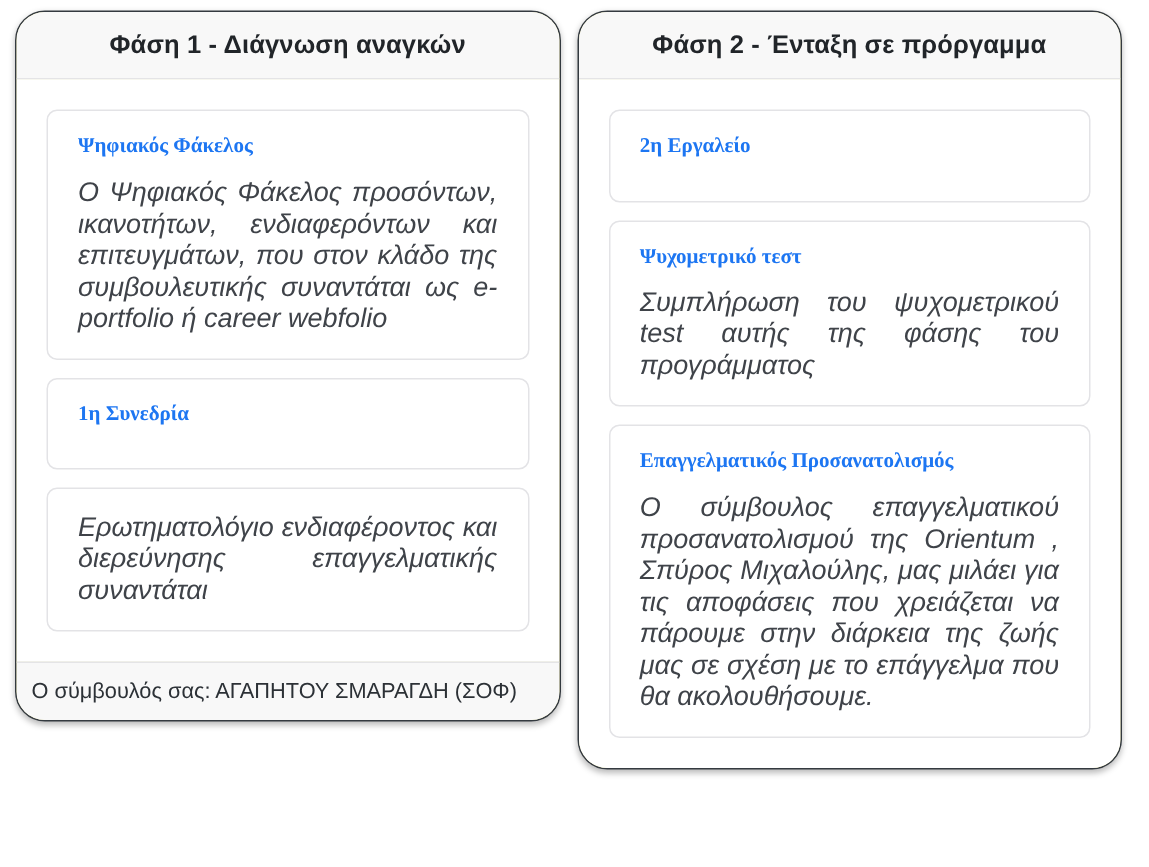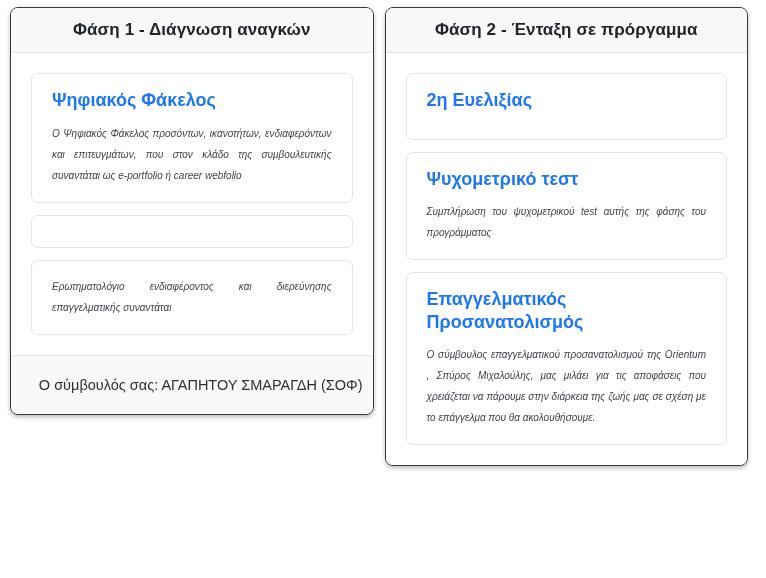--- a/index.html
+++ b/index.html
@@ -13,21 +13,21 @@
   .page {
     display: grid;
     grid-template-columns: 1fr 1fr;
     gap: 11px;
     align-items: start;
     padding: 7px 18px 0 10px;
   }
   .panel {
     background: #fef9c3;
     border: 1px solid var(--color-panel_border, #343a40);
-    border-radius: 8px;
+    border-radius: 20px;
     box-shadow: 0 2px 4px rgba(0,0,0,0.28);
     overflow: hidden;
   }
   .panel-header {
     background: var(--color-section_bg, #f8f8f8);
     border-bottom: 1px solid var(--color-divider, #e4e4e6);
     padding: 12px 14px;
     text-align: center;
     font-size: 17px;
     font-weight: 700;
@@ -41,42 +41,43 @@
     gap: 12px;
     background: #ffffff;
   }
   .card {
     background: #ffffff;
     border: 1px solid var(--color-card_border, #e3e3e6);
     border-radius: 7px;
     padding: 15px 20px 16px;
   }
   .card-heading {
-    font-size: 18px;
+    font-size: 14px;
     font-weight: 600;
     margin: 0 0 11px 0;
     line-height: 1.25;
+    font-family: Liberation Serif, serif;
   }
   .card-heading a {
     color: var(--color-accent, #1d76f2);
     text-decoration: none;
     cursor: pointer;
   }
   .card-desc {
     font-style: italic;
-    font-size: 10px;
+    font-size: 18px;
     line-height: 21px;
     text-align: justify;
     color: #3f4349;
   }
   .panel-footer {
     background: var(--color-section_bg, #f8f8f8);
     border-top: 1px solid var(--color-divider, #e4e4e6);
-    padding: 21px 10px;
-    text-align: right;
+    padding: 11px 10px;
+    text-align: left;
     font-size: 14.5px;
     color: #2c3136;
   }
 </style>
 </head>
 <body>
 
 <div class="page">
 
   <section class="panel">
@@ -84,40 +85,41 @@
       <span>Φάση 1 - Διάγνωση αναγκών</span>
     </header>
     <div class="panel-body">
 
       <article class="card">
         <h3 class="card-heading"><a>Ψηφιακός Φάκελος</a></h3>
         <p class="card-desc">Ο Ψηφιακός Φάκελος προσόντων, ικανοτήτων, ενδιαφερόντων και επιτευγμάτων, που στον κλάδο της συμβουλευτικής συναντάται ως e-portfolio ή career webfolio</p>
       </article>
 
       <article class="card">
+        <h3 class="card-heading"><a>1η Συνεδρία</a></h3>
       </article>
 
       <article class="card">
         <p class="card-desc">Ερωτηματολόγιο ενδιαφέροντος και διερεύνησης επαγγελματικής συναντάται</p>
       </article>
 
     </div>
     <footer class="panel-footer">
       <span>Ο σύμβουλός σας: ΑΓΑΠΗΤΟΥ ΣΜΑΡΑΓΔΗ (ΣΟΦ)</span>
     </footer>
   </section>
 
   <section class="panel">
     <header class="panel-header">
       <span>Φάση 2 - Ένταξη σε πρόργαμμα</span>
     </header>
     <div class="panel-body">
 
       <article class="card">
-        <h3 class="card-heading"><a>2η Ευελιξίας</a></h3>
+        <h3 class="card-heading"><a>2η Εργαλείο</a></h3>
       </article>
 
       <article class="card">
         <h3 class="card-heading"><a>Ψυχομετρικό τεστ</a></h3>
         <p class="card-desc">Συμπλήρωση του ψυχομετρικού test αυτής της φάσης του προγράμματος</p>
       </article>
 
       <article class="card">
         <h3 class="card-heading"><a>Επαγγελματικός Προσανατολισμός</a></h3>
         <p class="card-desc">Ο σύμβουλος επαγγελματικού προσανατολισμού της Orientum , Σπύρος Μιχαλούλης, μας μιλάει για τις αποφάσεις που χρειάζεται να πάρουμε στην διάρκεια της ζωής μας σε σχέση με το επάγγελμα που θα ακολουθήσουμε.</p>

